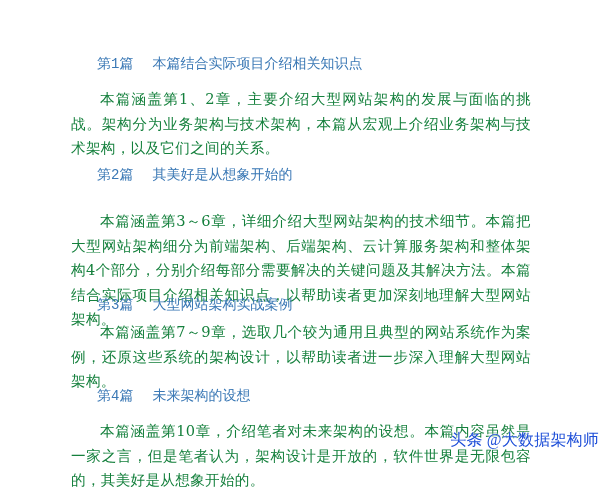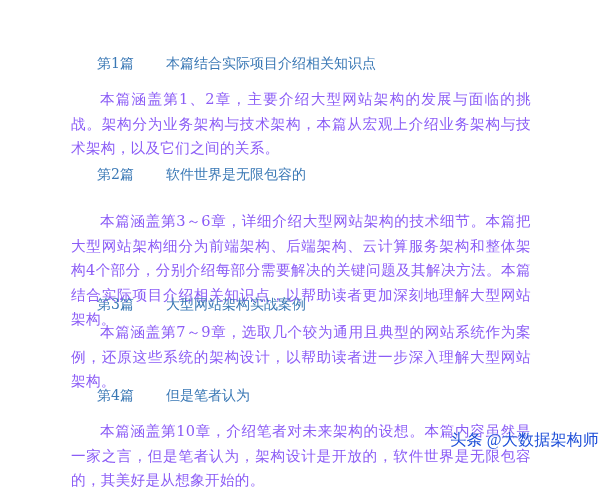--- a/index.html
+++ b/index.html
@@ -24,31 +24,32 @@
     .part-title {
       position: absolute;
       left: 26px;
       font-size: 14px;
       color: #3a78b5;
       white-space: nowrap;
       line-height: 18px;
     }
     .part-title .num {
       display: inline-block;
-      margin-right: 32px;
+      margin-right: 19px;
+      font-family: Liberation Mono, monospace;
     }
     .para {
       position: absolute;
       left: 0;
       width: 460px;
       font-size: 14.6px;
       line-height: 24.5px;
       text-indent: 29px;
       text-align: justify;
-      color: #8b5cf6;
+      color: #15803d;
       letter-spacing: 0.3px;
     }
     .watermark {
       position: absolute;
       right: 8px;
       top: 430px;
       font-family: Liberation Serif, serif;
       font-size: 16px;
       color: #1d4ed8;
       text-shadow: 0 0 2px #ffffff, 0 0 2px #ffffff;
@@ -60,29 +61,29 @@
 <body>
 
 <div class="page">
 
   <div class="part-title" style="top:54px;">
     <span class="num">第1篇</span><span>本篇结合实际项目介绍相关知识点</span>
   </div>
   <div class="para" style="top:87px;">本篇涵盖第1、2章，主要介绍大型网站架构的发展与面临的挑战。架构分为业务架构与技术架构，本篇从宏观上介绍业务架构与技术架构，以及它们之间的关系。</div>
 
   <div class="part-title" style="top:165px;">
-    <span class="num">第2篇</span><span>软件世界是无限包容的</span>
+    <span class="num">第2篇</span><span>其美好是从想象开始的</span>
   </div>
   <div class="para" style="top:209px;">本篇涵盖第3～6章，详细介绍大型网站架构的技术细节。本篇把大型网站架构细分为前端架构、后端架构、云计算服务架构和整体架构4个部分，分别介绍每部分需要解决的关键问题及其解决方法。本篇结合实际项目介绍相关知识点，以帮助读者更加深刻地理解大型网站架构。</div>
 
   <div class="part-title" style="top:295px;text-align:right;">
     <span class="num">第3篇</span><span>大型网站架构实战案例</span>
   </div>
   <div class="para" style="top:320px;">本篇涵盖第7～9章，选取几个较为通用且典型的网站系统作为案例，还原这些系统的架构设计，以帮助读者进一步深入理解大型网站架构。</div>
 
   <div class="part-title" style="top:386px;">
-    <span class="num">第4篇</span><span>但是笔者认为</span>
+    <span class="num">第4篇</span><span>未来架构的设想</span>
   </div>
   <div class="para" style="top:419px;">本篇涵盖第10章，介绍笔者对未来架构的设想。本篇内容虽然是一家之言，但是笔者认为，架构设计是开放的，软件世界是无限包容的，其美好是从想象开始的。</div>
 
 </div>
 
 <div class="watermark">头条 @大数据架构师</div>
 
 </body></html>

